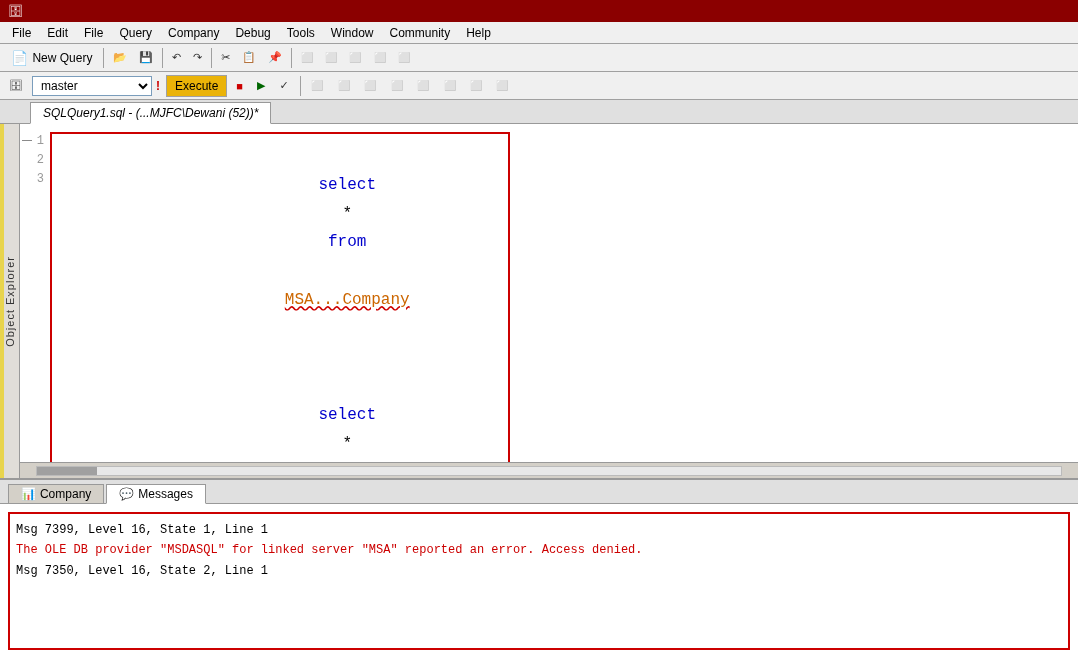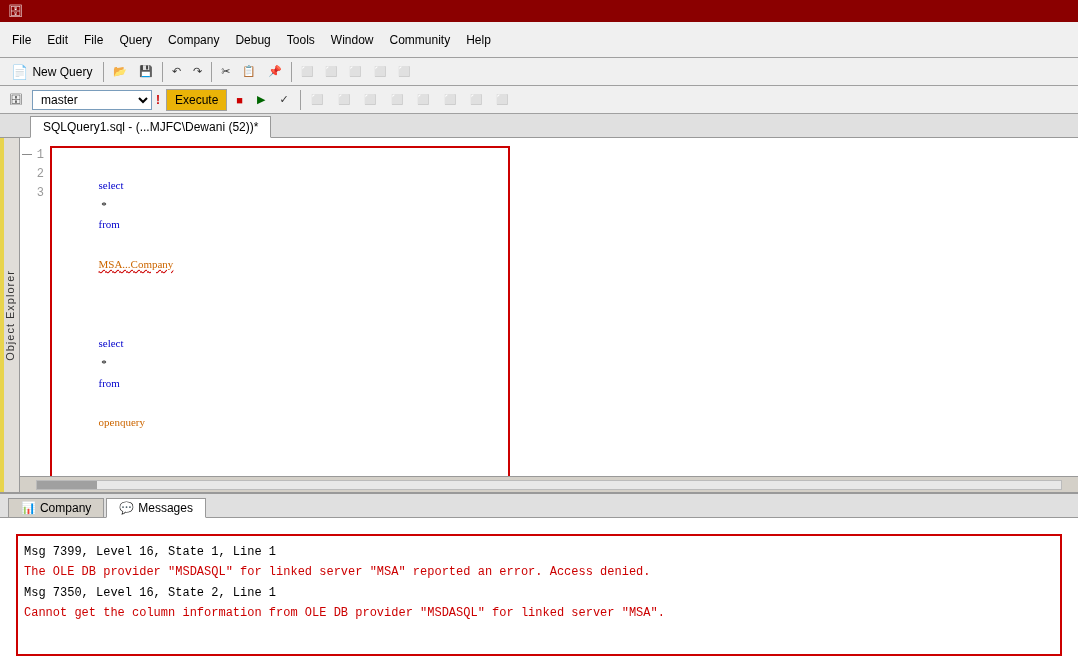--- a/index.html
+++ b/index.html
@@ -15,21 +15,21 @@
       align-items: center;
       gap: 6px;
       height: 22px;
     }
 
     
     #menu-bar {
       background: #f0f0f0;
       display: flex;
       align-items: center;
-      height: 36px;
+      height: 22px;
       border-bottom: 1px solid #a0a0a0;
       padding: 0 4px;
     }
     .menu-item {
       padding: 2px 8px;
       cursor: pointer;
       font-size: 12px;
       color: #000;
     }
 
@@ -111,20 +111,21 @@
       padding-left: 30px;
     }
     .tab {
       background: #d4d0c8;
       border: 1px solid #999;
       border-bottom: none;
       padding: 3px 12px;
       font-size: 12px;
       cursor: pointer;
       margin-right: 2px;
+      font-style: italic;
     }
     .tab.active {
       background: white;
       border-bottom: 1px solid white;
       margin-bottom: -1px;
     }
 
     
     #editor-wrapper {
       display: flex;
@@ -190,24 +191,25 @@
     .query-selection-box {
       border: 2px solid #cc0000;
       background: white;
       padding: 8px;
       margin-bottom: 8px;
       display: inline-block;
       min-width: 460px;
     }
 
     .sql-line {
-      font-family: Liberation Serif, serif;
-      font-size: 11px;
+      font-family: Liberation Mono, monospace;
+      font-size: 16px;
       line-height: 1.8;
       white-space: pre;
+      text-align: center;
     }
     .sql-keyword { color: #0000cc; }
     .sql-identifier { color: #cc6600; }
     .sql-underline { text-decoration: underline wavy #cc0000; }
 
     
     .collapse-marker {
       position: absolute;
       left: 2px;
       color: #666;
@@ -281,21 +283,21 @@
       background: white;
       border-bottom: 1px solid white;
       margin-bottom: -1px;
     }
     .tab-icon { font-size: 12px; }
 
     #results-content {
       flex: 1;
       padding: 6px;
       border: 2px solid #cc0000;
-      margin: 16px;
+      margin: 8px;
       overflow: auto;
       font-family: 'Courier New', monospace;
       font-size: 12px;
     }
     .error-line { color: #cc0000; line-height: 1.7; }
     .error-line-black { color: #000; line-height: 1.7; }
   </style>
 </head>
 <body>
 
@@ -482,16 +484,15 @@
       </div>
       <div class="result-tab active">
         <span class="tab-icon">💬</span>
         <span>Messages</span>
       </div>
     </div>
     <div id="results-content">
       <div class="error-line-black">Msg 7399, Level 16, State 1, Line 1</div>
       <div class="error-line">The OLE DB provider "MSDASQL" for linked server "MSA" reported an error. Access denied.</div>
       <div class="error-line-black">Msg 7350, Level 16, State 2, Line 1</div>
-      <div class="error-line">Cannot get the column information from OLE DB provider "MSDASQL" for linked server "MSA".</div>
     </div>
   </div>
 </div>
 
 </body></html>

